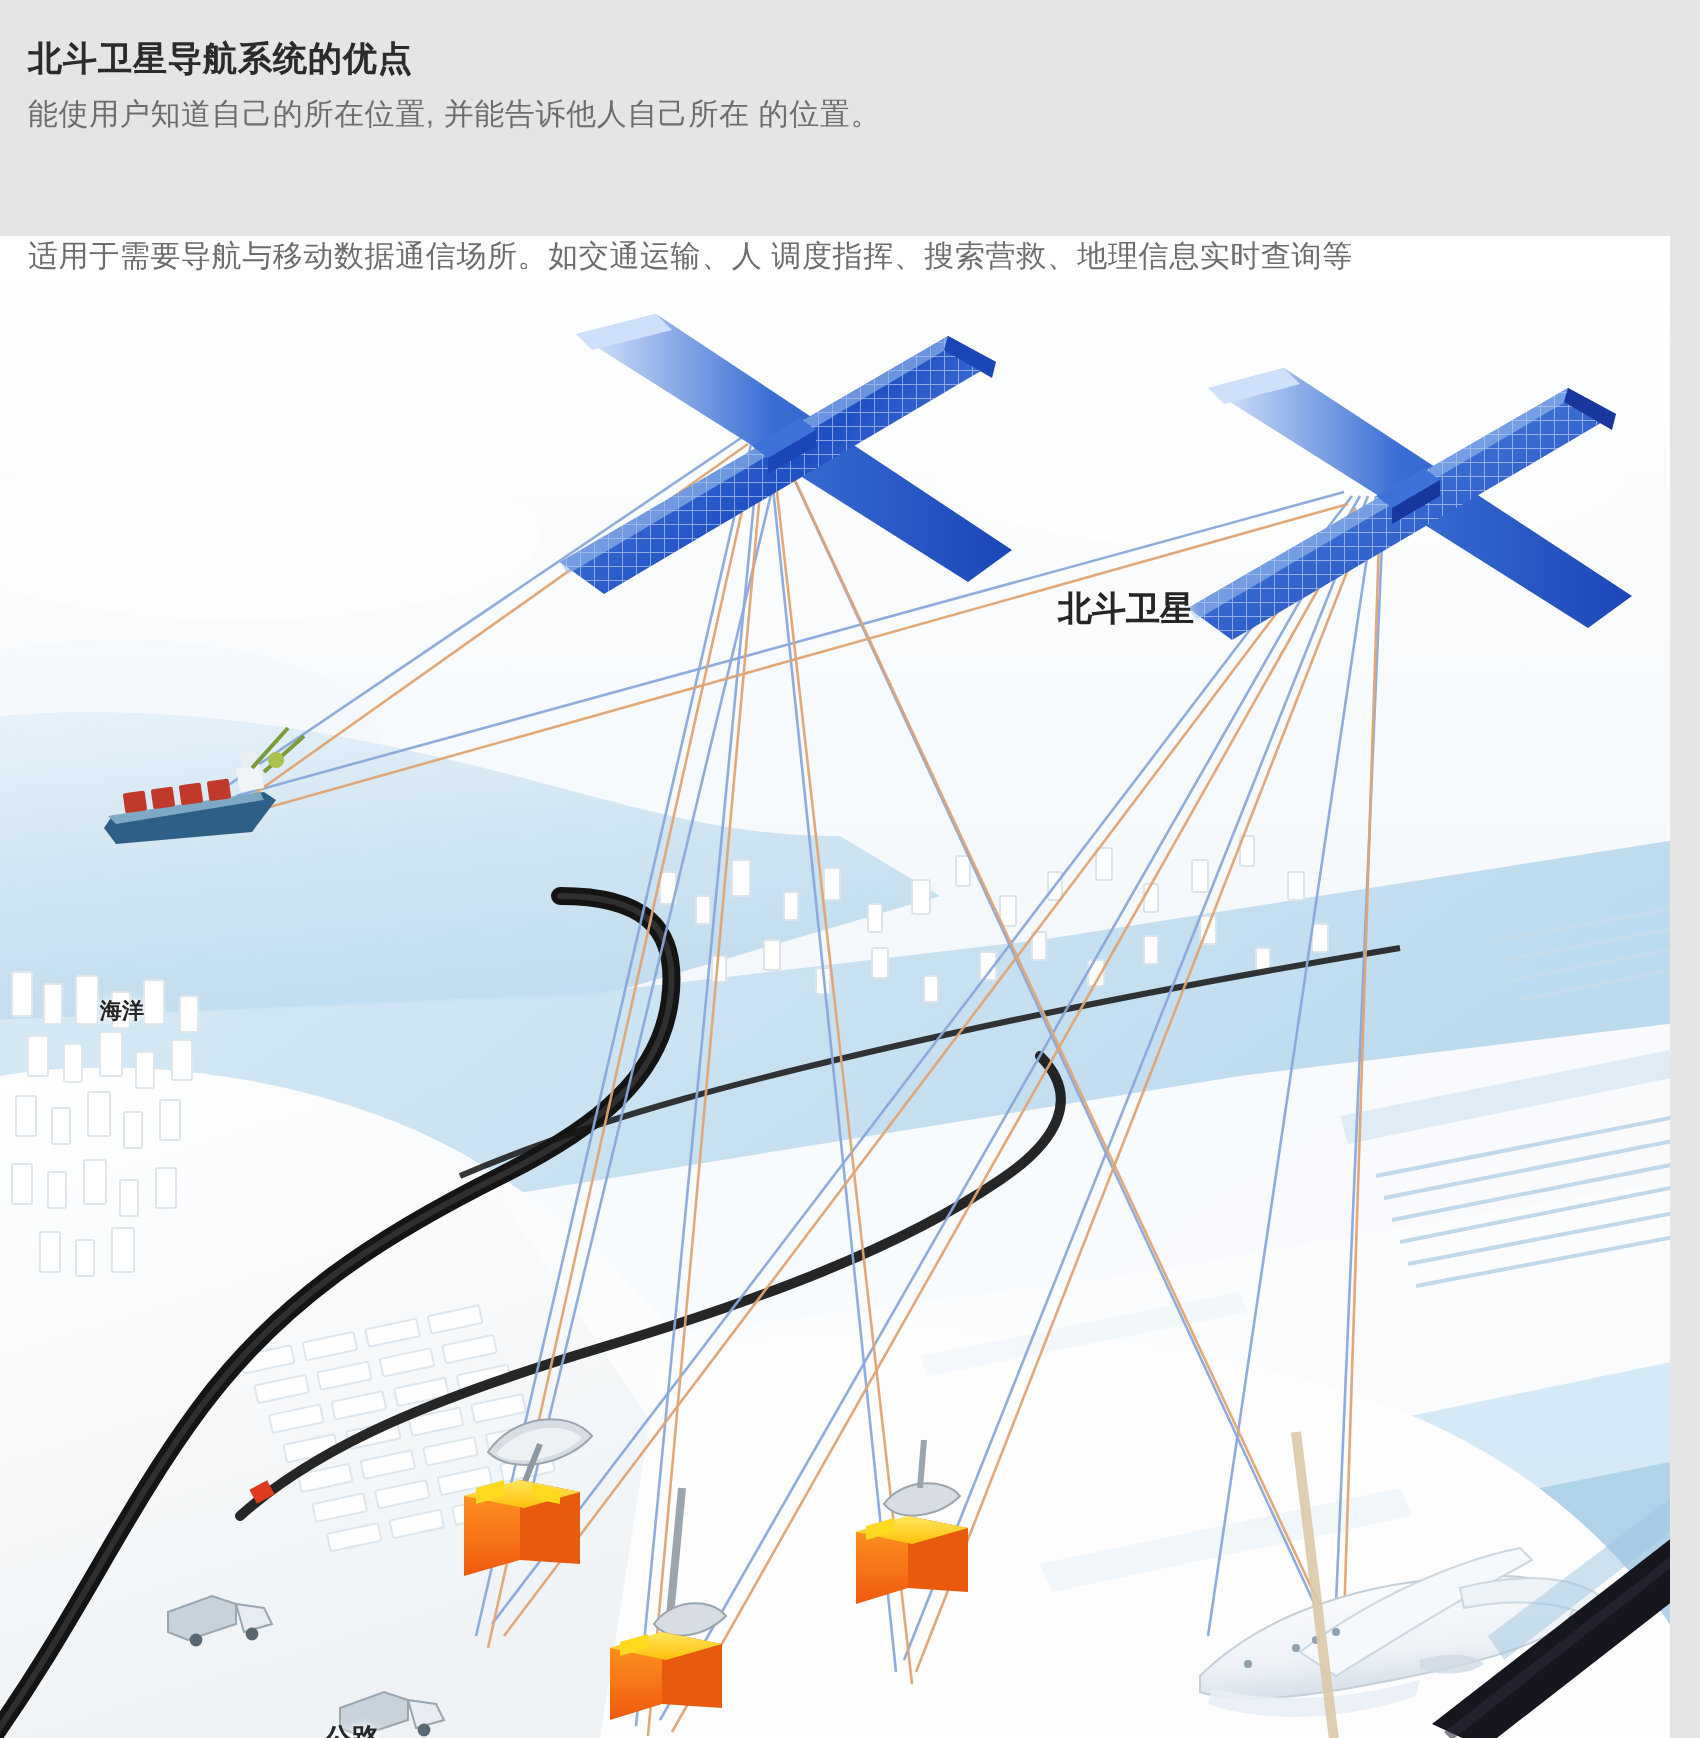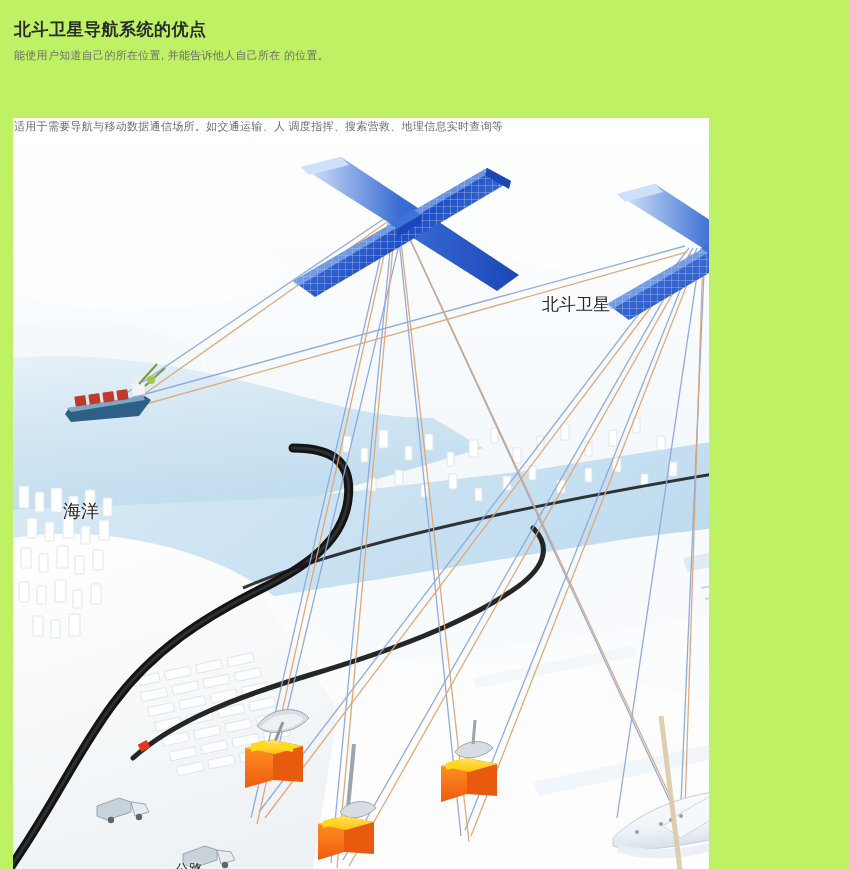--- a/index.html
+++ b/index.html
@@ -1,47 +1,47 @@
 <!DOCTYPE html>
 <html><head>
 <meta charset="utf-8">
 <style>
   html,body{margin:0;padding:0;background:#ffffff;}
   body{
     width:850px;height:869px;position:relative;overflow:hidden;
     font-family:"Liberation Sans","DejaVu Sans",sans-serif;
   }
-  #page{position:absolute;left:0;top:0;width:850px;height:869px;overflow:hidden;background:#bef264;}
+  #page{position:absolute;left:0;top:0;width:850px;height:869px;overflow:hidden;background:#e5e5e5;}
 
   
   .text-block{position:absolute;left:0;top:0;width:850px;padding:0;z-index:40;}
   .title{
     position:absolute;left:14px;top:18px;
     font-size:17px;font-weight:bold;color:#2b2b2b;letter-spacing:0.5px;
     white-space:nowrap;
   }
   .para{
     position:absolute;left:14px;
-    font-size:11px;color:#6d6d6d;letter-spacing:0.3px;white-space:nowrap;
+    font-size:15px;color:#6d6d6d;letter-spacing:0.3px;white-space:nowrap;
   }
   .para.l1{top:48px;}
   .para.l2{top:88px;margin-top:31px;}
 
   
-  .illustration{position:absolute;left:13px;top:118px;width:696px;height:751px;overflow:hidden;}
+  .illustration{position:absolute;left:0;top:118px;width:835px;height:751px;overflow:hidden;font-weight:bold;}
   .illustration svg{display:block;}
 
   
   .diag-label{
     position:absolute;z-index:30;color:#262626;
     font-size:15px;white-space:nowrap;text-align:center;line-height:1.25;
     text-shadow:0 0 3px rgba(255,255,255,.95),0 0 6px rgba(255,255,255,.85);
   }
   .lbl-sat{left:529px;top:176px;font-size:17px;}
-  .lbl-ocean{left:50px;top:382px;font-size:18px;}
+  .lbl-ocean{left:50px;top:382px;font-size:11px;}
   .lbl-road{left:162px;top:743px;font-size:14px;}
 </style>
 </head>
 <body>
 
 <div id="page">
 
   <div class="text-block">
     <div class="title">北斗卫星导航系统的优点</div>
     <div class="para l1">能使用户知道自己的所在位置, 并能告诉他人自己所在 的位置。</div>

